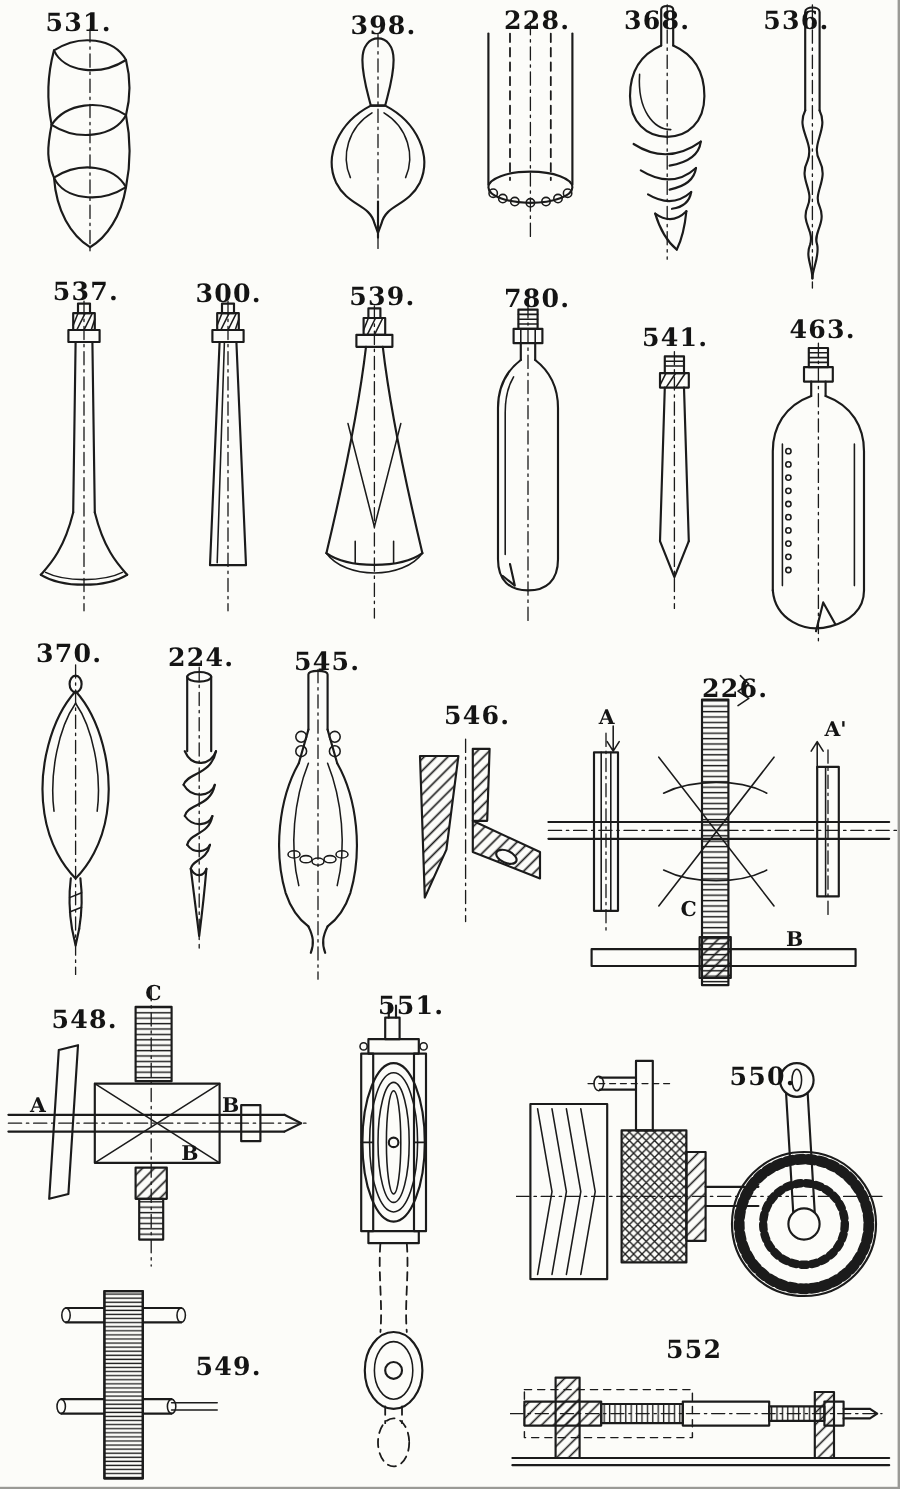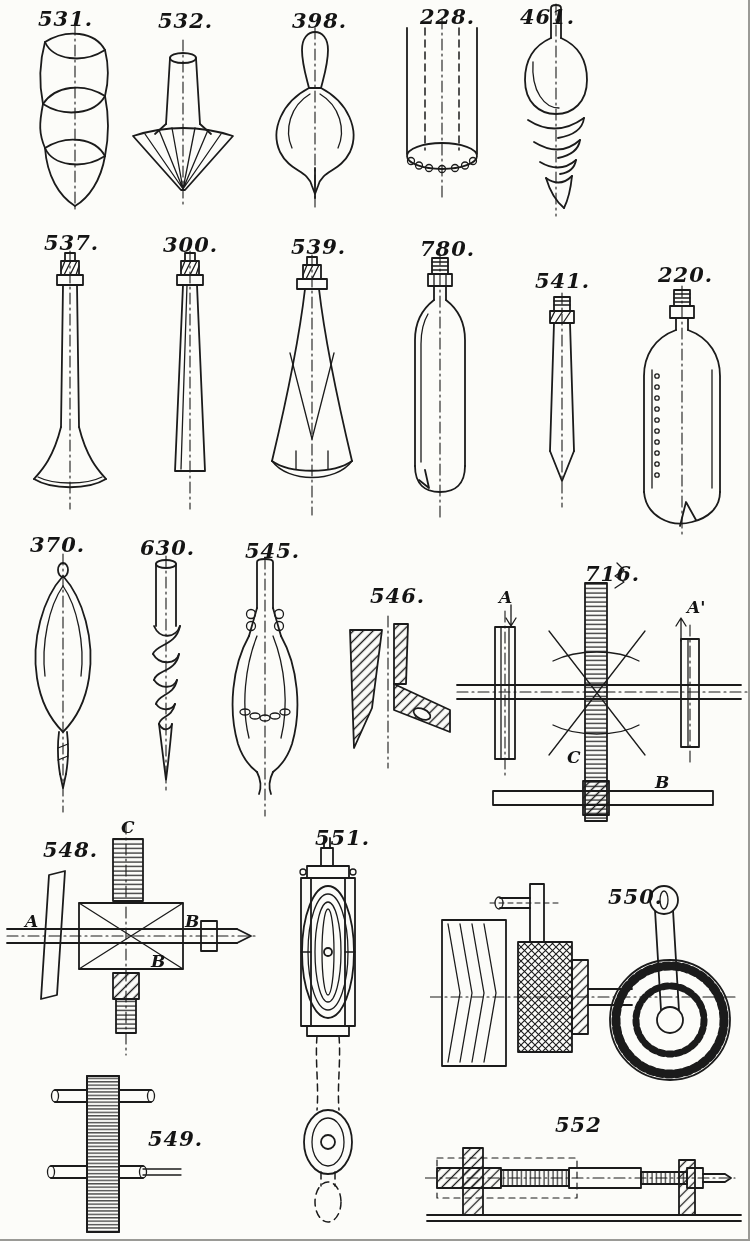--- a/index.html
+++ b/index.html
@@ -1,20 +1,19 @@
 <!DOCTYPE html>
 <html><head>
 <meta charset="utf-8">
 <style>
   html,body{margin:0;padding:0;background:#e8e8e4;}
   .page{
     position:relative;width:750px;height:1241px;margin:0 auto;
     background:#fcfcf9;overflow:hidden;
     font-family:"DejaVu Serif", serif;
-    font-style:italic;
   }
   .fig{position:absolute;margin:0;padding:0;}
   .lbl{
     position:absolute;font-weight:700;font-size:21px;letter-spacing:1px;
     color:#141414;white-space:nowrap;z-index:2;
   }
   svg.art{position:absolute;left:0;top:0;z-index:1;}
   .cl{stroke-width:1.1;stroke-dasharray:11 4 2 4;}
   .thin{stroke-width:1.3;}
   .dash{stroke-dasharray:7 5;stroke-width:1.5;}
@@ -37,33 +36,20 @@
         <path d="M30,42 C24,64 24,84 28,104"></path>
         <path d="M90,50 C94,66 94,80 90,96"></path>
         <path d="M28,104 C24,124 24,134 30,148"></path>
         <path d="M90,96 C94,116 94,136 90,156"></path>
         <path d="M30,148 C32,176 44,196 60,206"></path>
         <path d="M90,156 C86,180 74,198 60,206"></path>
       </g>
     </svg>
   </figure>
 
-  <figure class="fig" style="left:125px;top:0;width:115px;height:215px">
-    <div class="lbl" style="left:33px;top:8px">532.</div>
-    <svg class="art" width="115" height="215" viewBox="0 0 115 215">
-      <g fill="none" stroke="#1b1b1b" stroke-width="1.8" stroke-linecap="round" stroke-linejoin="round">
-        <line class="cl" x1="58" y1="40" x2="58" y2="208"></line>
-        <ellipse cx="58" cy="58" rx="13" ry="5"></ellipse>
-        <path d="M45,58 L41,124 M71,58 L75,124"></path>
-        <path d="M41,124 L30,134 M75,124 L86,134"></path>
-        <path d="M8,136 Q58,120 108,136 L60,190 L56,190 Z"></path>
-        <path class="thin" d="M58,189 L20,134 M58,189 L34,130 M58,189 L47,128 M58,189 L70,128 M58,189 L83,130 M58,189 L96,134"></path>
-      </g>
-    </svg>
-  </figure>
 
   <figure class="fig" style="left:258px;top:0;width:115px;height:215px">
     <div class="lbl" style="left:34px;top:8px">398.</div>
     <svg class="art" width="115" height="215" viewBox="0 0 115 215">
       <g fill="none" stroke="#1b1b1b" stroke-width="1.8" stroke-linecap="round" stroke-linejoin="round">
         <line class="cl" x1="57" y1="28" x2="57" y2="208"></line>
         <path d="M44,50 C44,38 50,32 57,32 C64,32 70,38 70,50 C70,64 66,76 63,88 L51,88 C48,76 44,64 44,50 Z"></path>
         <path d="M51,88 C24,102 12,130 22,152 C32,172 50,170 54,186 L57,194 L60,186 C64,170 82,172 92,152 C102,130 90,102 63,88 Z"></path>
         <path class="thin" d="M52,94 C32,106 26,130 34,148"></path>
         <path class="thin" d="M62,94 C82,106 88,130 80,148"></path>
@@ -87,40 +73,51 @@
         <circle class="thin" cx="37" cy="168" r="3.5"></circle>
           <circle class="thin" cx="50" cy="169" r="3.5"></circle>
         <circle class="thin" cx="63" cy="168" r="3.5"></circle>
           <circle class="thin" cx="73" cy="165.5" r="3.5"></circle>
         <circle class="thin" cx="81" cy="161" r="3.5"></circle>
       </g>
     </svg>
   </figure>
 
   <figure class="fig" style="left:500px;top:0;width:100px;height:222px">
-    <div class="lbl" style="left:20px;top:4px">461.</div>
+    <div class="lbl" style="left:20px;top:4px">368.</div>
     <svg class="art" width="100" height="222" viewBox="0 0 100 222">
       <g fill="none" stroke="#1b1b1b" stroke-width="1.8" stroke-linecap="round" stroke-linejoin="round">
         <line class="cl" x1="56" y1="4" x2="56" y2="216"></line>
         <path d="M51,8 C51,4 61,4 61,8 L61,38 M51,8 L51,38"></path>
         <path d="M51,38 C33,46 25,60 25,80 C25,102 39,114 56,114 C73,114 87,102 87,80 C87,60 79,46 61,38"></path>
         <path class="thin" d="M33,62 C31,92 45,108 59,108"></path>
         <path d="M28,120 Q56,138 84,118"></path>
         <path d="M84,118 Q82,134 58,138"></path>
         <path d="M34,142 Q60,158 80,140"></path>
         <path d="M80,140 Q78,154 58,158"></path>
         <path d="M40,162 Q60,174 76,160"></path>
         <path d="M76,160 Q74,172 60,174"></path>
         <path d="M46,178 Q60,188 72,176"></path>
         <path d="M46,178 Q52,198 64,208"></path>
         <path d="M72,176 Q70,196 64,208"></path>
       </g>
     </svg>
   </figure>
 
+  <figure class="fig" style="left:625px;top:0;width:95px;height:245px">
+    <div class="lbl" style="left:11px;top:4px">536.</div>
+    <svg class="art" width="95" height="245" viewBox="0 0 95 245">
+      <g fill="none" stroke="#1b1b1b" stroke-width="1.8" stroke-linecap="round" stroke-linejoin="round">
+        <line class="cl" x1="52" y1="4" x2="52" y2="240"></line>
+        <path d="M46,10 C46,5 58,5 58,10 L58,92 M46,10 L46,92"></path>
+        <path d="M46,92 C38,108 54,118 48,134 C40,150 54,158 48,172 C42,186 54,192 50,204 C46,214 52,222 52,232"></path>
+        <path d="M58,92 C66,108 50,120 58,134 C66,150 52,160 58,172 C64,186 52,194 56,204 C58,214 52,224 52,232"></path>
+      </g>
+    </svg>
+  </figure>
 
   <figure class="fig" style="left:20px;top:225px;width:100px;height:290px">
     <div class="lbl" style="left:24px;top:5px">537.</div>
     <svg class="art" width="100" height="290" viewBox="0 0 100 290">
       <g fill="none" stroke="#1b1b1b" stroke-width="1.8" stroke-linecap="round" stroke-linejoin="round">
         <line class="cl" x1="50" y1="26" x2="50" y2="284"></line>
         <rect x="45" y="28" width="10" height="8"></rect>
         <rect x="41" y="36" width="18" height="14"></rect>
         <path class="thin" d="M45,36 L41,46 M51,36 L44,50 M57,36 L50,50 M59,41 L56,50"></path>
         <rect x="37" y="50" width="26" height="10"></rect>
@@ -195,21 +192,21 @@
         <path class="thin" d="M29,46 L45,46 M29,50 L45,50"></path>
         <rect x="25" y="56" width="24" height="12"></rect>
         <path class="thin" d="M30,56 L25,66 M38,56 L30,68 M46,56 L38,68"></path>
         <path d="M29,68 L25,196 M45,68 L49,196"></path>
         <path d="M25,196 L37,226 M49,196 L37,226"></path>
       </g>
     </svg>
   </figure>
 
   <figure class="fig" style="left:630px;top:250px;width:105px;height:290px">
-    <div class="lbl" style="left:28px;top:12px">220.</div>
+    <div class="lbl" style="left:28px;top:12px">463.</div>
     <svg class="art" width="105" height="290" viewBox="0 0 105 290">
       <g fill="none" stroke="#1b1b1b" stroke-width="1.8" stroke-linecap="round" stroke-linejoin="round">
         <line class="cl" x1="52" y1="36" x2="52" y2="284"></line>
         <rect x="44" y="40" width="16" height="16"></rect>
         <path class="thin" d="M44,44 L60,44 M44,48 L60,48 M44,52 L60,52"></path>
         <rect x="40" y="56" width="24" height="12"></rect>
         <path d="M46,68 L46,80 M58,68 L58,80"></path>
         <path d="M46,80 C24,88 14,106 14,126 L14,242"></path>
         <path d="M58,80 C80,88 90,106 90,126 L90,242"></path>
         <path class="thin" d="M22,120 L22,238 M82,120 L82,238"></path>
@@ -239,21 +236,21 @@
         <path class="thin" d="M48,58 C62,78 70,116 66,148"></path>
         <path class="thin" d="M48,58 C34,78 26,116 30,148"></path>
         <path d="M44,204 C42,220 43,234 45,246 M52,204 C54,220 53,234 51,246"></path>
         <path class="thin" d="M43,220 L53,216 M43,232 L53,228"></path>
         <path d="M45,246 L48,260 L51,246"></path>
       </g>
     </svg>
   </figure>
 
   <figure class="fig" style="left:128px;top:528px;width:75px;height:270px">
-    <div class="lbl" style="left:12px;top:7px">630.</div>
+    <div class="lbl" style="left:12px;top:7px">224.</div>
     <svg class="art" width="75" height="270" viewBox="0 0 75 270">
       <g fill="none" stroke="#1b1b1b" stroke-width="1.8" stroke-linecap="round" stroke-linejoin="round">
         <line class="cl" x1="38" y1="28" x2="38" y2="262"></line>
         <ellipse cx="38" cy="36" rx="10" ry="4"></ellipse>
         <path d="M28,36 L28,98 M48,36 L48,98"></path>
         <path d="M26,98 C32,112 48,110 52,98"></path>
         <path d="M52,98 C48,118 28,116 25,126"></path>
         <path d="M25,126 C32,138 48,136 51,126"></path>
         <path d="M51,126 C48,144 28,142 26,152"></path>
         <path d="M26,152 C33,162 46,160 49,152"></path>
@@ -303,21 +300,21 @@
         <line class="cl" x1="48" y1="56" x2="48" y2="208"></line>
         <path d="M10,70 L42,70 L32,148 L14,188 Z" fill="url(#h546)"></path>
         <path d="M54,64 L68,64 L66,124 L54,124 Z" fill="url(#h546)"></path>
         <path d="M54,124 L110,150 L110,172 L54,150 Z" fill="url(#h546)"></path>
         <ellipse cx="82" cy="154" rx="9" ry="5" fill="#fcfcf9" transform="rotate(24 82 154)"></ellipse>
       </g>
     </svg>
   </figure>
 
   <figure class="fig" style="left:455px;top:555px;width:295px;height:290px">
-    <div class="lbl" style="left:130px;top:6px">716.</div>
+    <div class="lbl" style="left:130px;top:6px">226.</div>
     <svg class="art" width="295" height="290" viewBox="0 0 295 290">
       <defs>
         <pattern id="h547" patternUnits="userSpaceOnUse" width="7" height="7" patternTransform="rotate(45)">
           <line x1="3.5" y1="-1" x2="3.5" y2="8" stroke="#1b1b1b" stroke-width="1.4"></line>
         </pattern>
         <pattern id="t547" patternUnits="userSpaceOnUse" width="6" height="4.5">
           <line x1="-1" y1="2" x2="7" y2="2" stroke="#1b1b1b" stroke-width="1.2"></line>
         </pattern>
       </defs>
       <g fill="none" stroke="#1b1b1b" stroke-width="1.8" stroke-linecap="round" stroke-linejoin="round">
@@ -432,21 +429,21 @@
         <circle cx="240" cy="150" r="34" stroke-width="7" stroke-dasharray="4.5 4"></circle>
         <path d="M231,140 L225,40 M249,141 L243,40"></path>
         <circle cx="234" cy="30" r="14" fill="#fcfcf9"></circle>
         <ellipse class="thin" cx="234" cy="30" rx="4" ry="9"></ellipse>
         <circle cx="240" cy="150" r="13" fill="#fcfcf9"></circle>
       </g>
     </svg>
   </figure>
 
   <figure class="fig" style="left:45px;top:1070px;width:150px;height:170px">
-    <div class="lbl" style="left:103px;top:56px">549.</div>
+    <div class="lbl" style="left:118px;top:56px">549.</div>
     <svg class="art" width="150" height="170" viewBox="0 0 150 170">
       <defs>
         <pattern id="t549" patternUnits="userSpaceOnUse" width="6" height="3.4">
           <line x1="-1" y1="1.6" x2="7" y2="1.6" stroke="#1b1b1b" stroke-width="1.1"></line>
         </pattern>
       </defs>
       <g fill="none" stroke="#1b1b1b" stroke-width="1.8" stroke-linecap="round" stroke-linejoin="round">
         <path d="M10,20 L106,20 M10,32 L106,32"></path>
         <ellipse class="thin" cx="10" cy="26" rx="3.5" ry="6"></ellipse>
           <ellipse class="thin" cx="106" cy="26" rx="3.5" ry="6"></ellipse>

